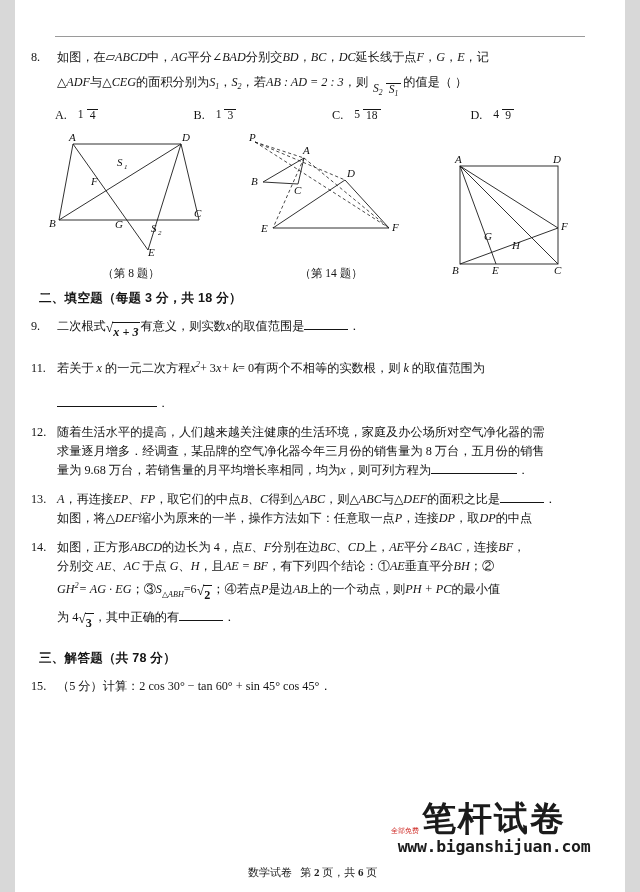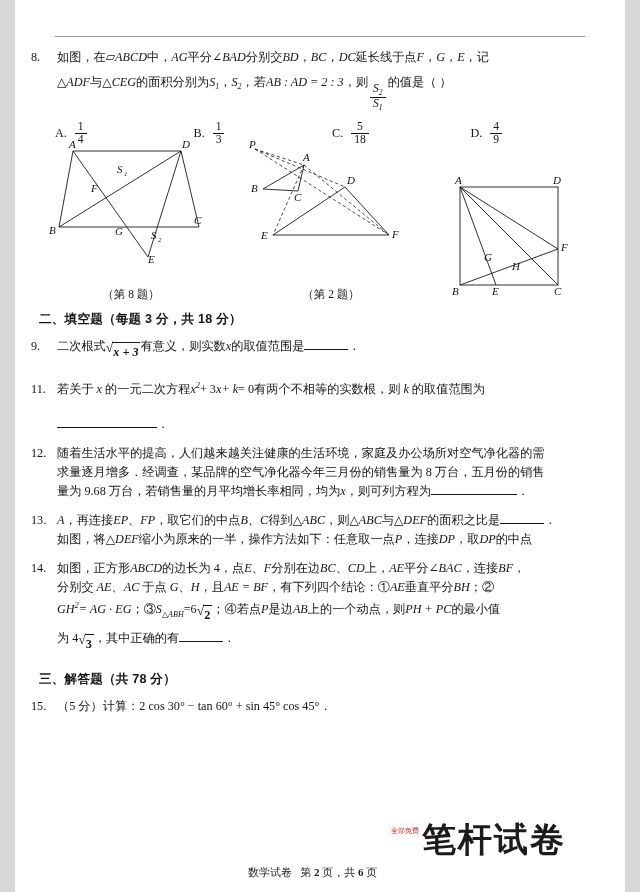--- a/index.html
+++ b/index.html
@@ -60,21 +60,21 @@
   
   .mi {
     font-style: italic;
     font-family: "Liberation Serif", "DejaVu Serif", serif;
   }
   .mn { font-family: "Liberation Serif", "DejaVu Serif", serif; }
 
   
   .frac {
     display: inline-flex;
-    flex-direction: column;
+    flex-direction: row;
     vertical-align: -0.52em;
     text-align: center;
     margin: 0 2px;
     line-height: 1.05;
     font-size: 0.95em;
   }
   .frac .num { padding: 0 3px; }
   .frac .den { padding: 0 3px; border-top: 1px solid #151515; }
 
   
@@ -118,21 +118,21 @@
   .figures {
     display: flex;
     justify-content: flex-start;
     align-items: flex-end;
     margin-top: 6px;
     height: 152px;
   }
   .fig-wrap { text-align: center; }
   .fig-cap {
     font-size: 11.5px;
-    margin-top: 16px;
+    margin-top: 2px;
   }
 
   .section-head {
     font-weight: bold;
     font-family: "Liberation Sans", sans-serif;
     font-size: 12.6px;
     margin: 6px 0 8px 8px;
     letter-spacing: 0.2px;
   }
 
@@ -291,21 +291,21 @@
           <g font-family="Liberation Serif, serif" font-size="11" font-style="italic" fill="#111">
             <text x="8" y="9">P</text>
             <text x="62" y="22">A</text>
             <text x="10" y="53">B</text>
             <text x="53" y="62">C</text>
             <text x="106" y="45">D</text>
             <text x="20" y="100">E</text>
             <text x="151" y="99">F</text>
           </g>
         </svg>
-        <div class="fig-cap">（第 2 题）</div>
+        <div class="fig-cap">（第 14 题）</div>
       </div>
 
       <div class="fig-wrap" style="width:168px">
         <svg width="150" height="125" viewBox="0 0 150 125">
           <g stroke="#1a1a1a" stroke-width="0.9" fill="none">
             <rect x="20" y="14" width="98" height="98"></rect>
 
             <line x1="20" y1="14" x2="56" y2="112"></line>
 
             <line x1="20" y1="14" x2="118" y2="112"></line>
@@ -418,20 +418,21 @@
       <div class="q-num">15.</div>
       <div class="q-body">
         <span>（5 分）</span><span>计算：</span><span class="mn">2 cos 30° − tan 60° + sin 45° cos 45°</span><span>．</span>
       </div>
     </div>
 
   </div>
 
   <div class="watermark">
     <div class="wm-cn">笔杆试卷</div>
+    <div class="wm-url">www.biganshijuan.com</div>
     <div class="wm-free">全部免费</div>
   </div>
 
   <div class="footer">
     <span>数学试卷</span>&nbsp;&nbsp;
     <span>第</span>
     <span class="b">2</span>
     <span>页，共</span>
     <span class="b">6</span>
     <span>页</span>

